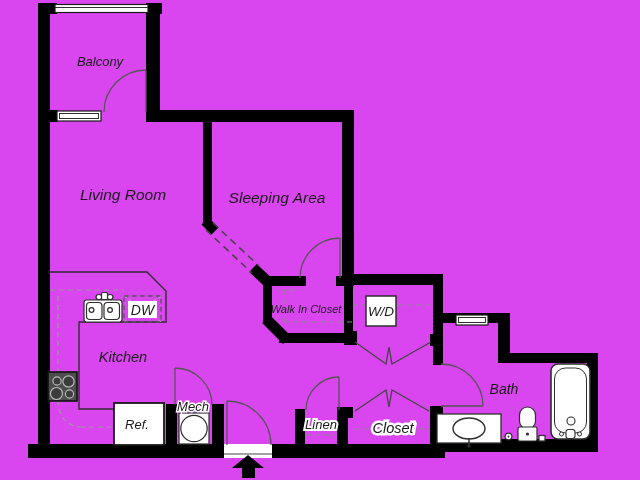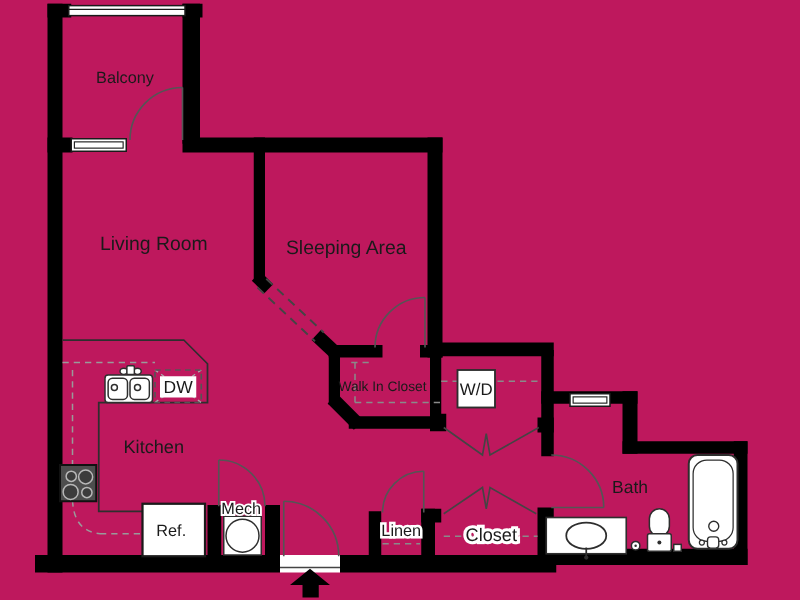--- a/index.html
+++ b/index.html
@@ -1,17 +1,17 @@
 <!DOCTYPE html>
 <html><head>
 <meta charset="utf-8">
 <style>
   html,body{margin:0;padding:0;background:#fff;}
-  #canvas{position:relative;width:640px;height:480px;background:#be185d;overflow:hidden;
-          font-family:"Liberation Sans","DejaVu Sans",sans-serif;}
+  #canvas{position:relative;width:640px;height:480px;background:#d946ef;overflow:hidden;
+          font-family:"Liberation Sans","DejaVu Sans",sans-serif;font-style:italic;}
   svg{position:absolute;left:0;top:0;}
   text{fill:#1a1a1a;font-family:"Liberation Sans","DejaVu Sans",sans-serif;}
 </style>
 </head>
 <body>
 
 <div id="canvas">
 <svg width="640" height="480" viewBox="0 0 640 480">
 
   <g fill="#000000" stroke="none">

